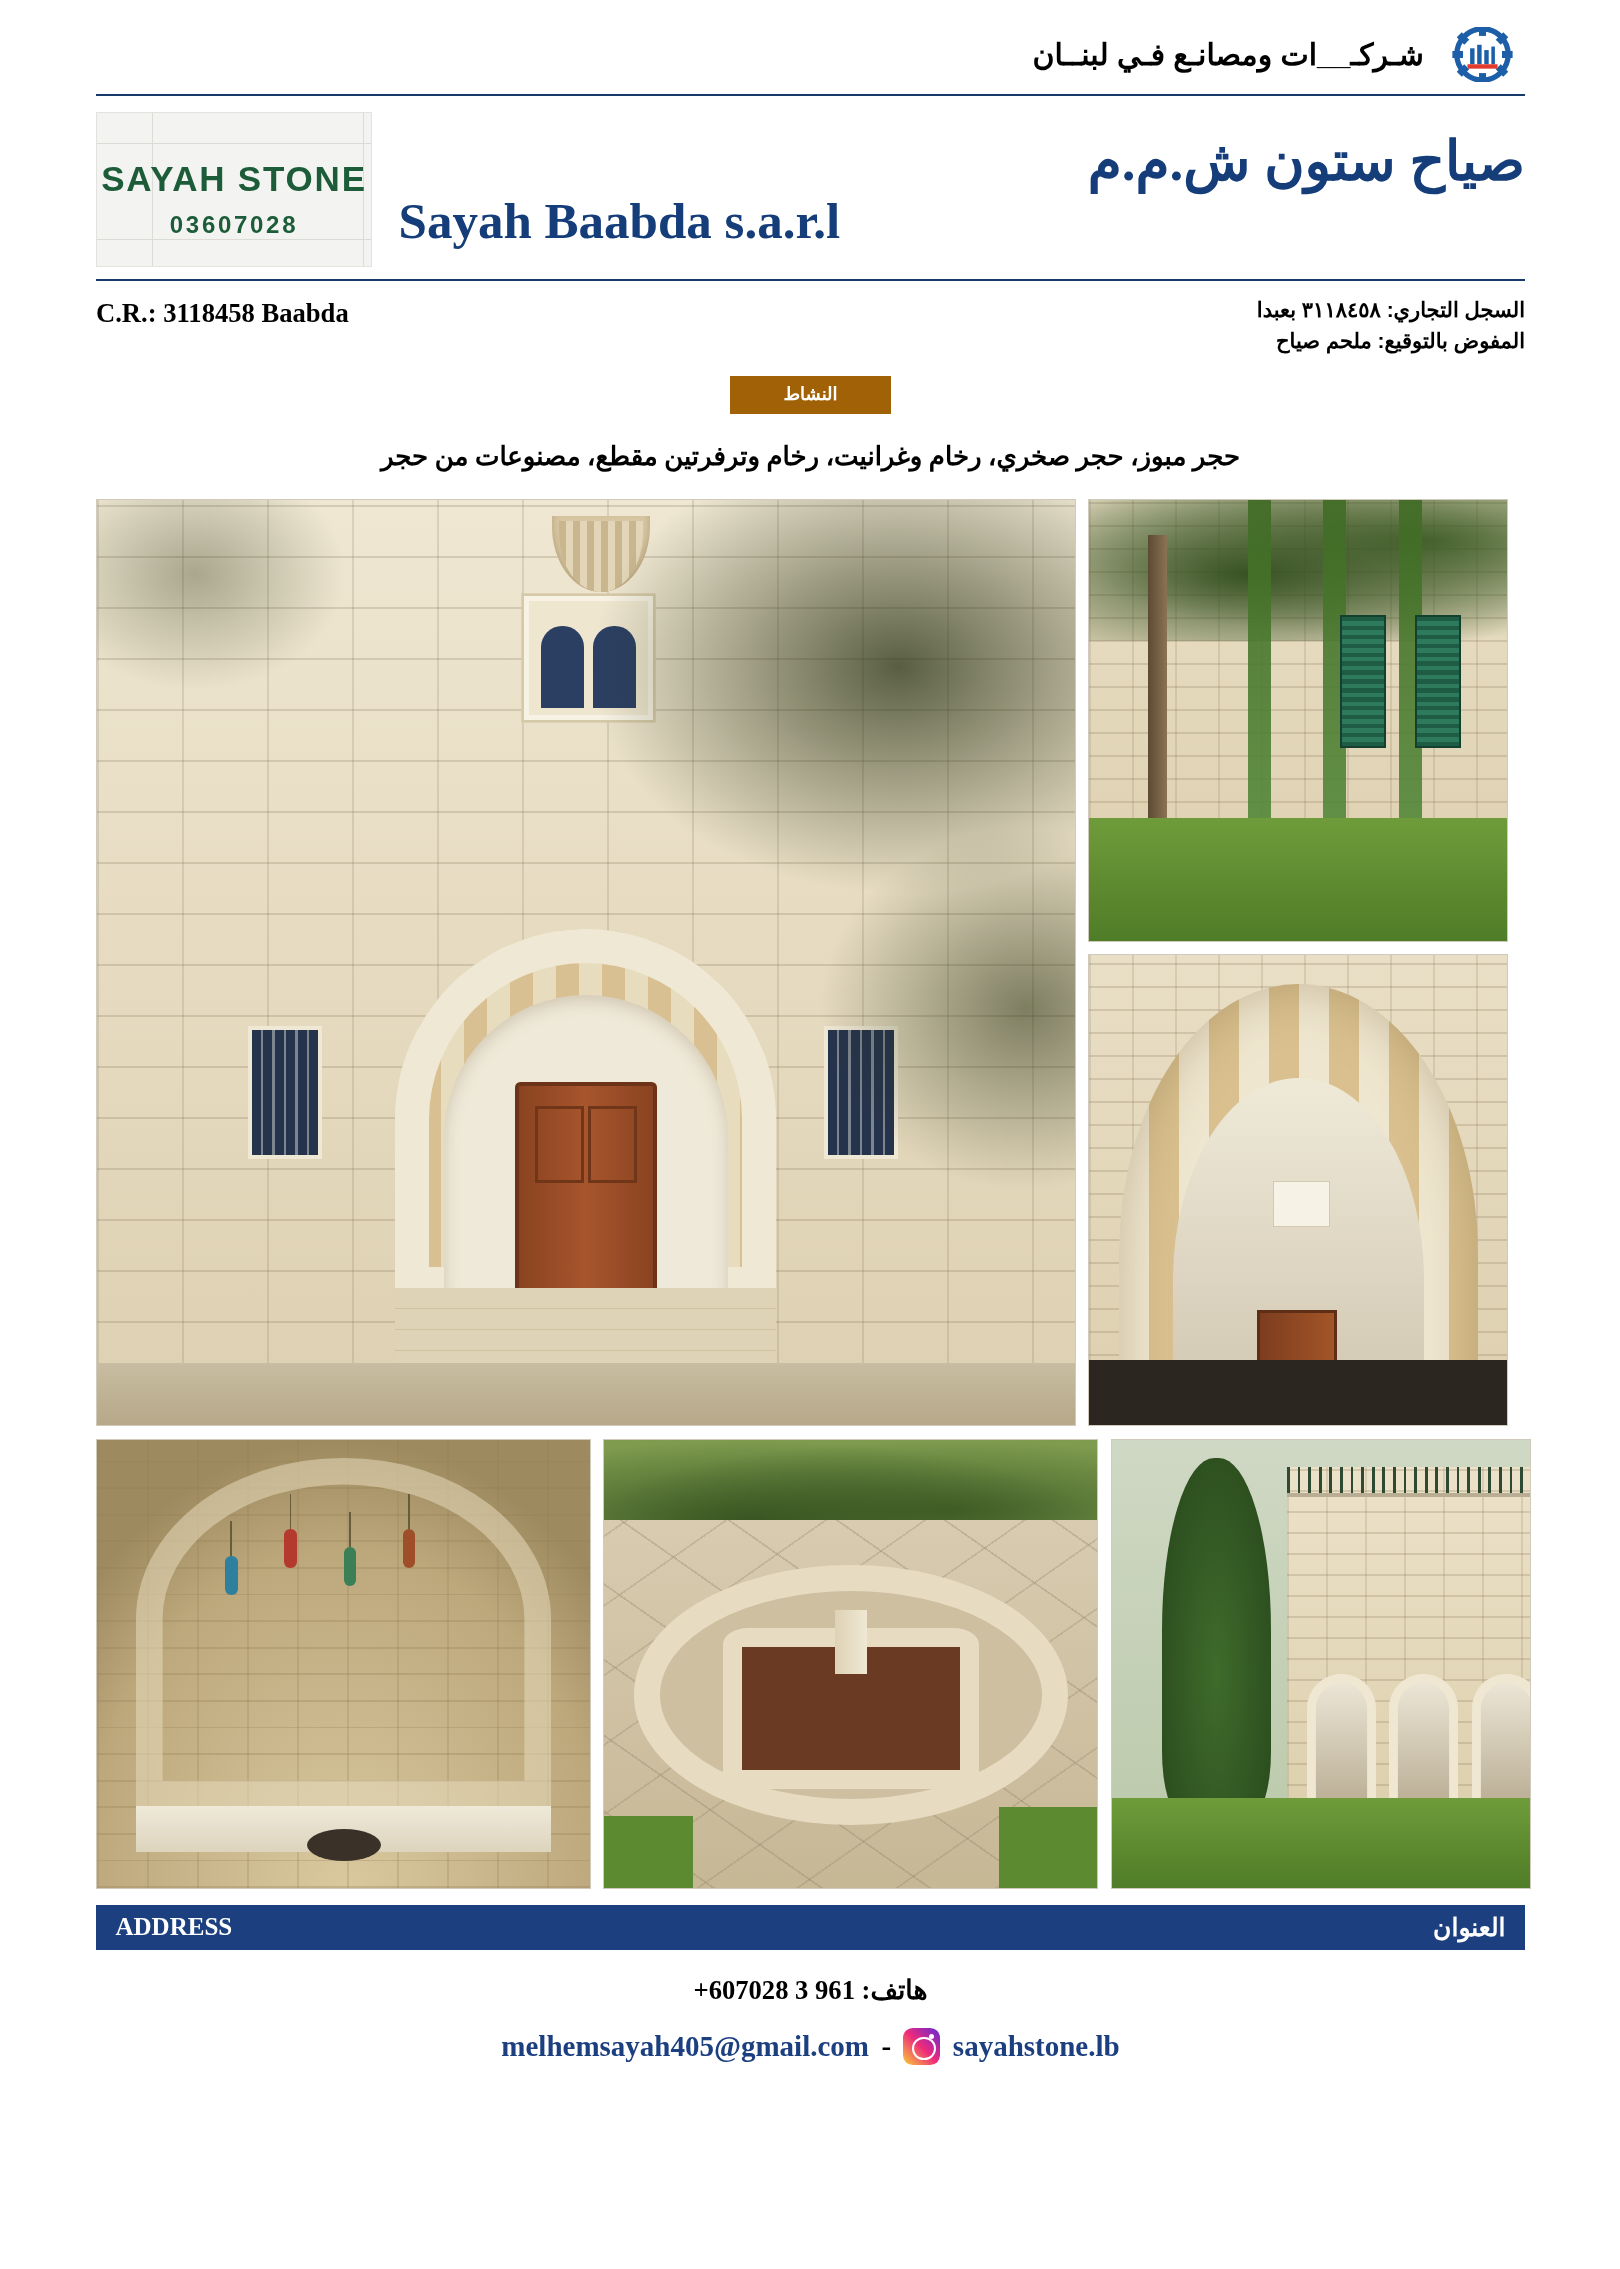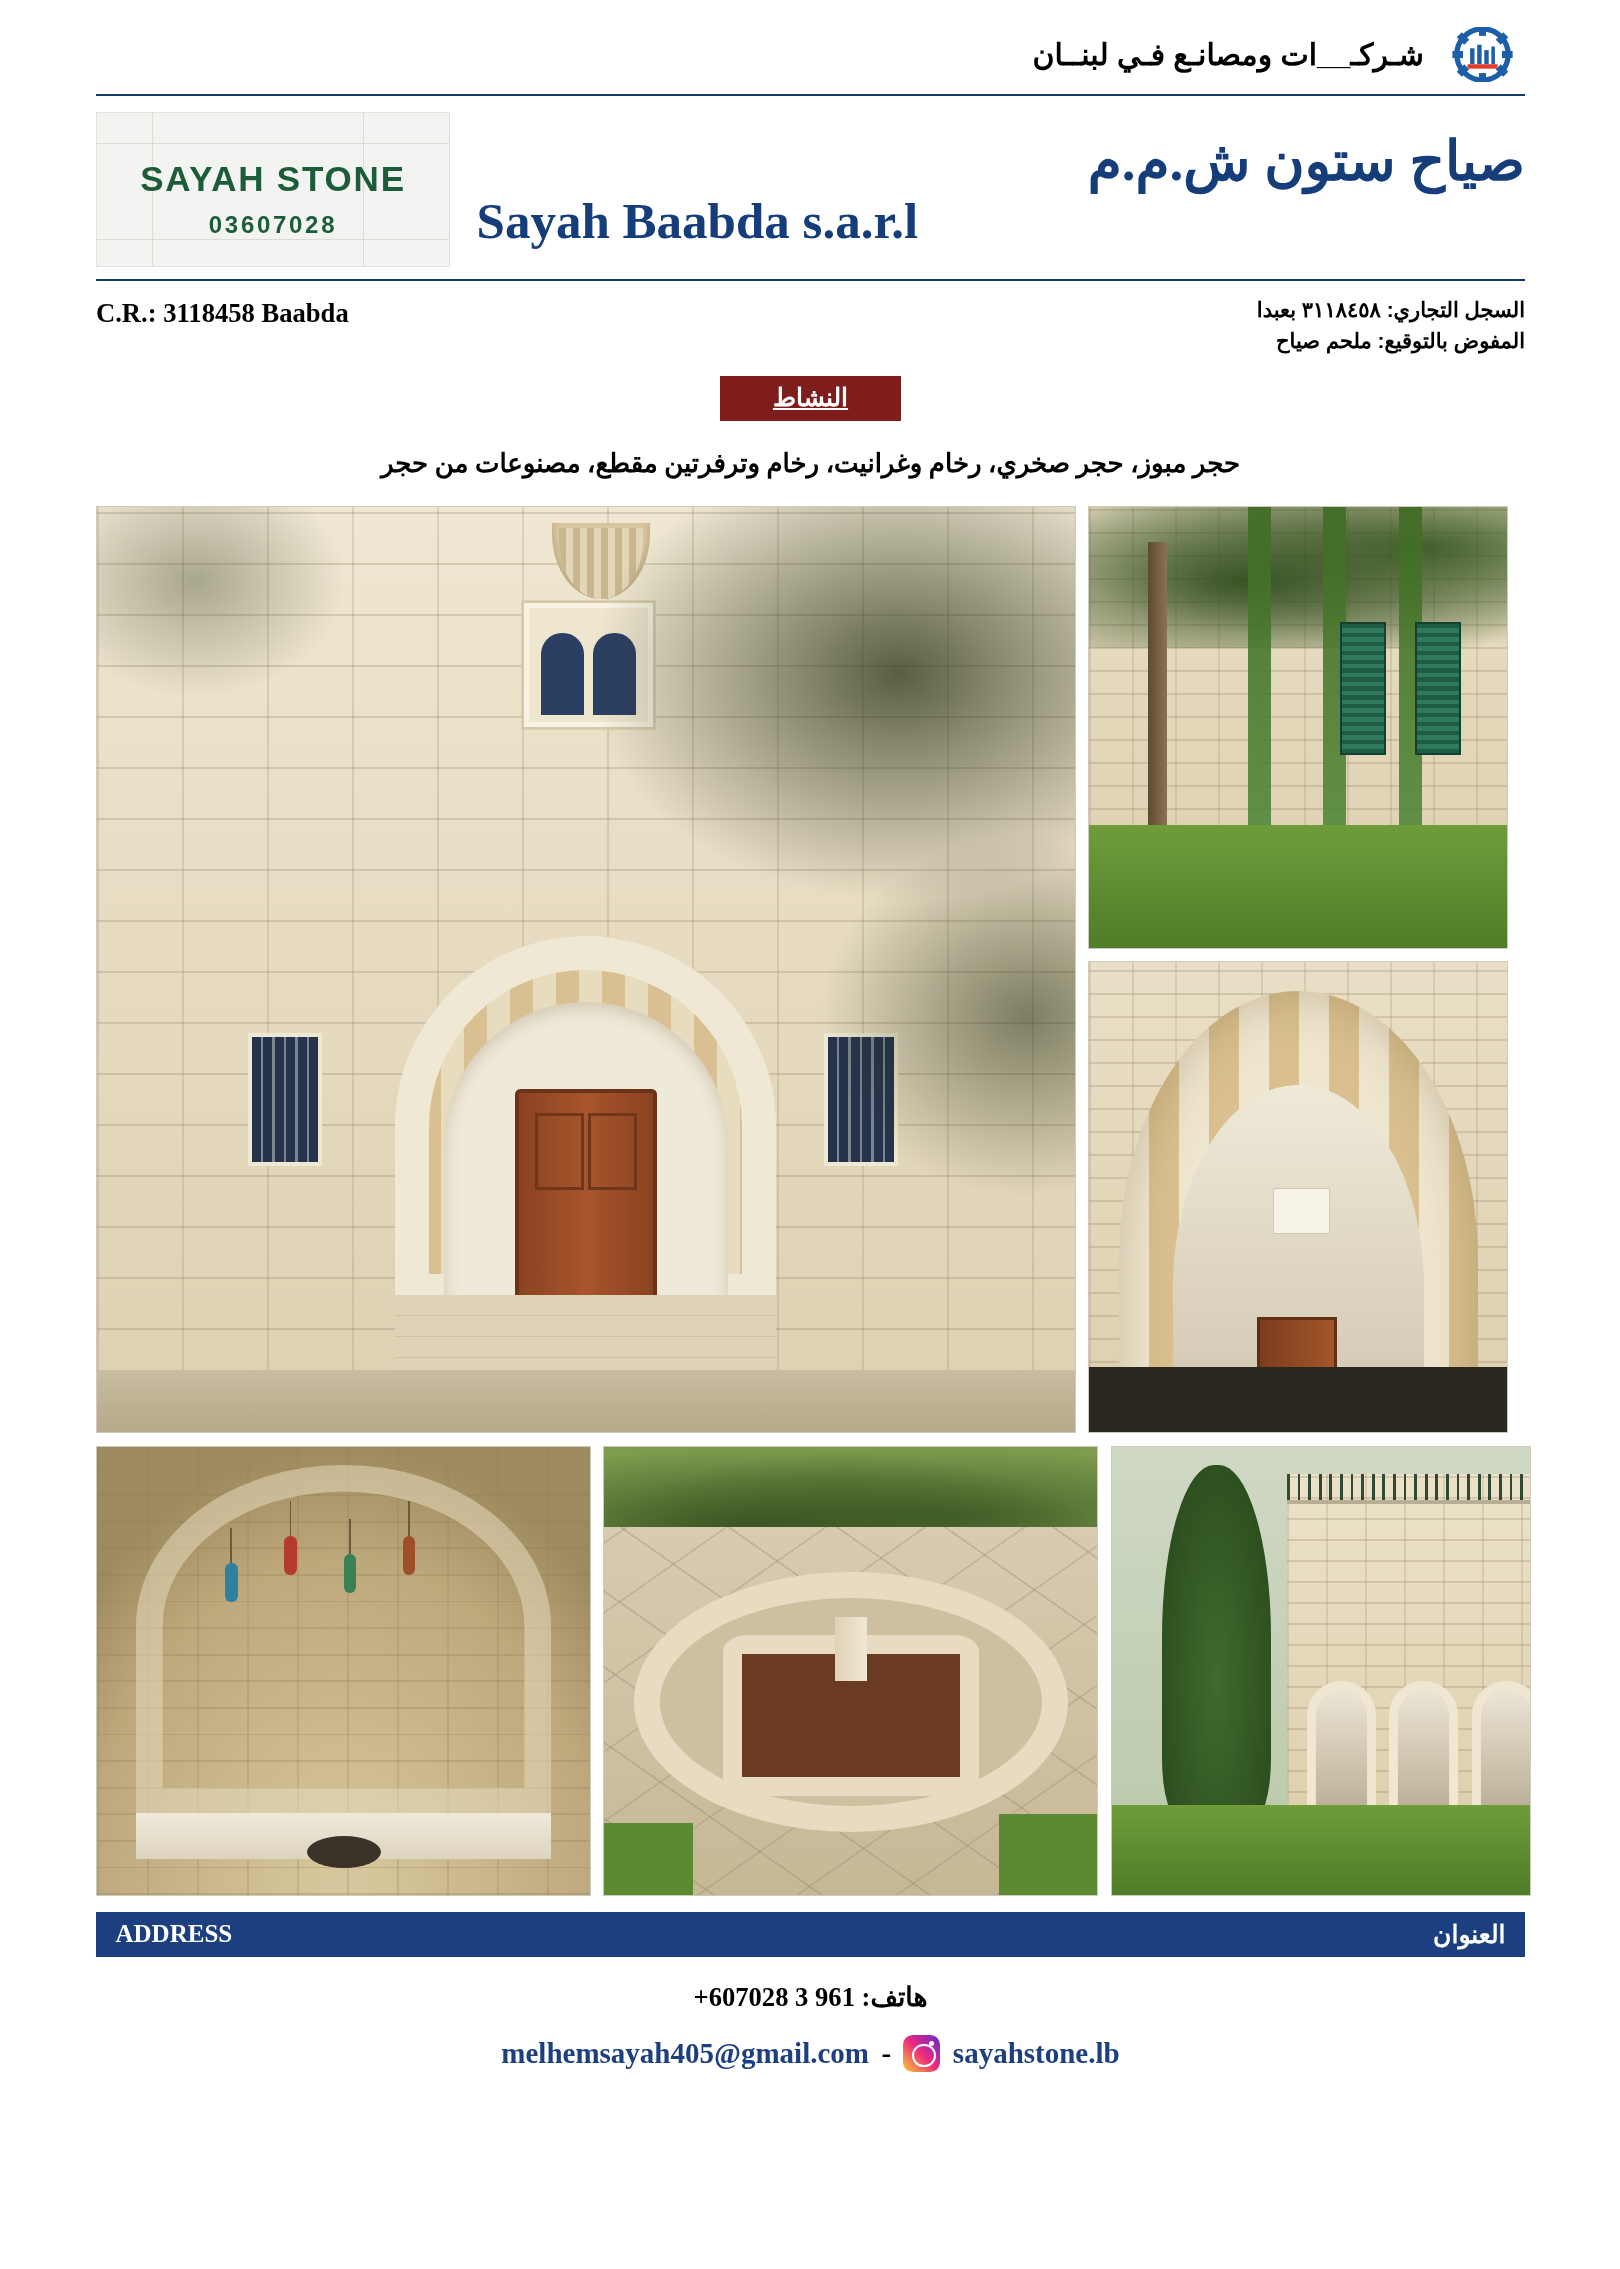--- a/index.html
+++ b/index.html
@@ -53,21 +53,21 @@
   }
 
   
   .company-band {
     display: flex;
     align-items: center;
     padding: 16px 0 12.4px 0;
     gap: 26.6px;
   }
   .logo-box {
-    width: 354px;
+    width: 276px;
     height: 155px;
     background: #f3f3f1;
     border: 0.9px solid #e2e2de;
     position: relative;
     flex: none;
     overflow: hidden;
   }
   .logo-box .stripe {
     position: absolute;
     top: 0; bottom: 0;
@@ -149,28 +149,27 @@
     text-align: right;
   }
 
   
   .activity-wrap {
     text-align: center;
     margin-top: 12.4px;
   }
   .activity-label {
     display: inline-block;
-    background: #7f1d1d;
+    background: #a16207;
     color: #fff;
     font-weight: bold;
-    font-size: 25px;
+    font-size: 18px;
     padding: 7px 53px 8.9px 53px;
     direction: rtl;
     letter-spacing: 0.9px;
-    text-decoration: underline;
   }
   .activity-text {
     margin-top: 23px;
     text-align: center;
     direction: rtl;
     font-size: 26px;
     font-weight: bold;
     line-height: 1.5;
   }
 

